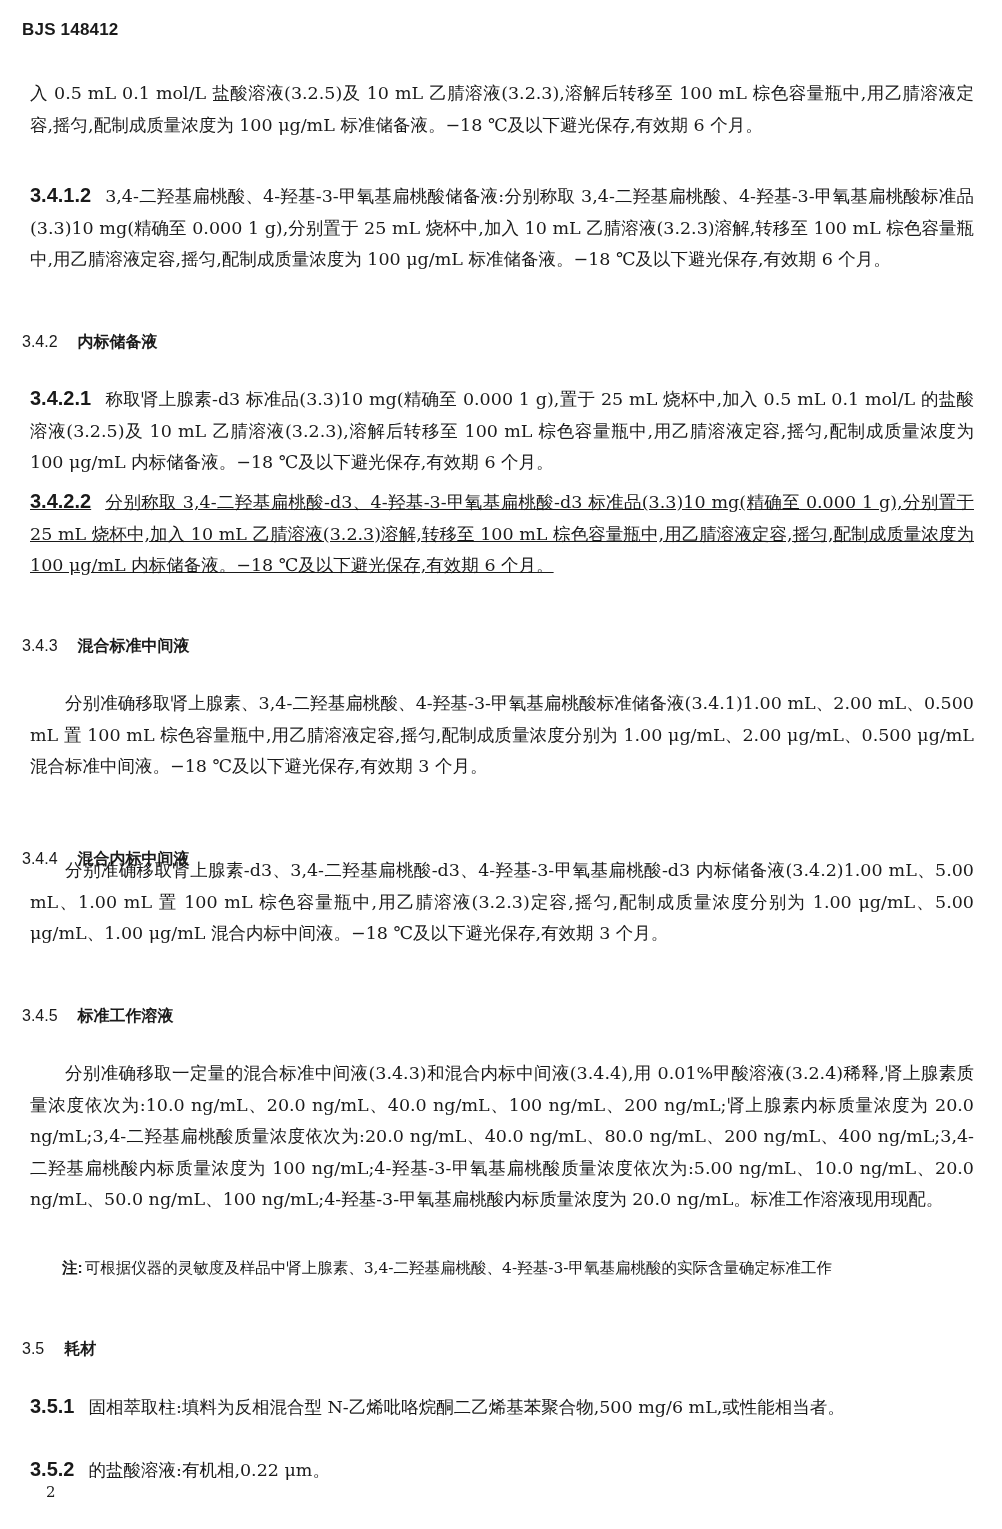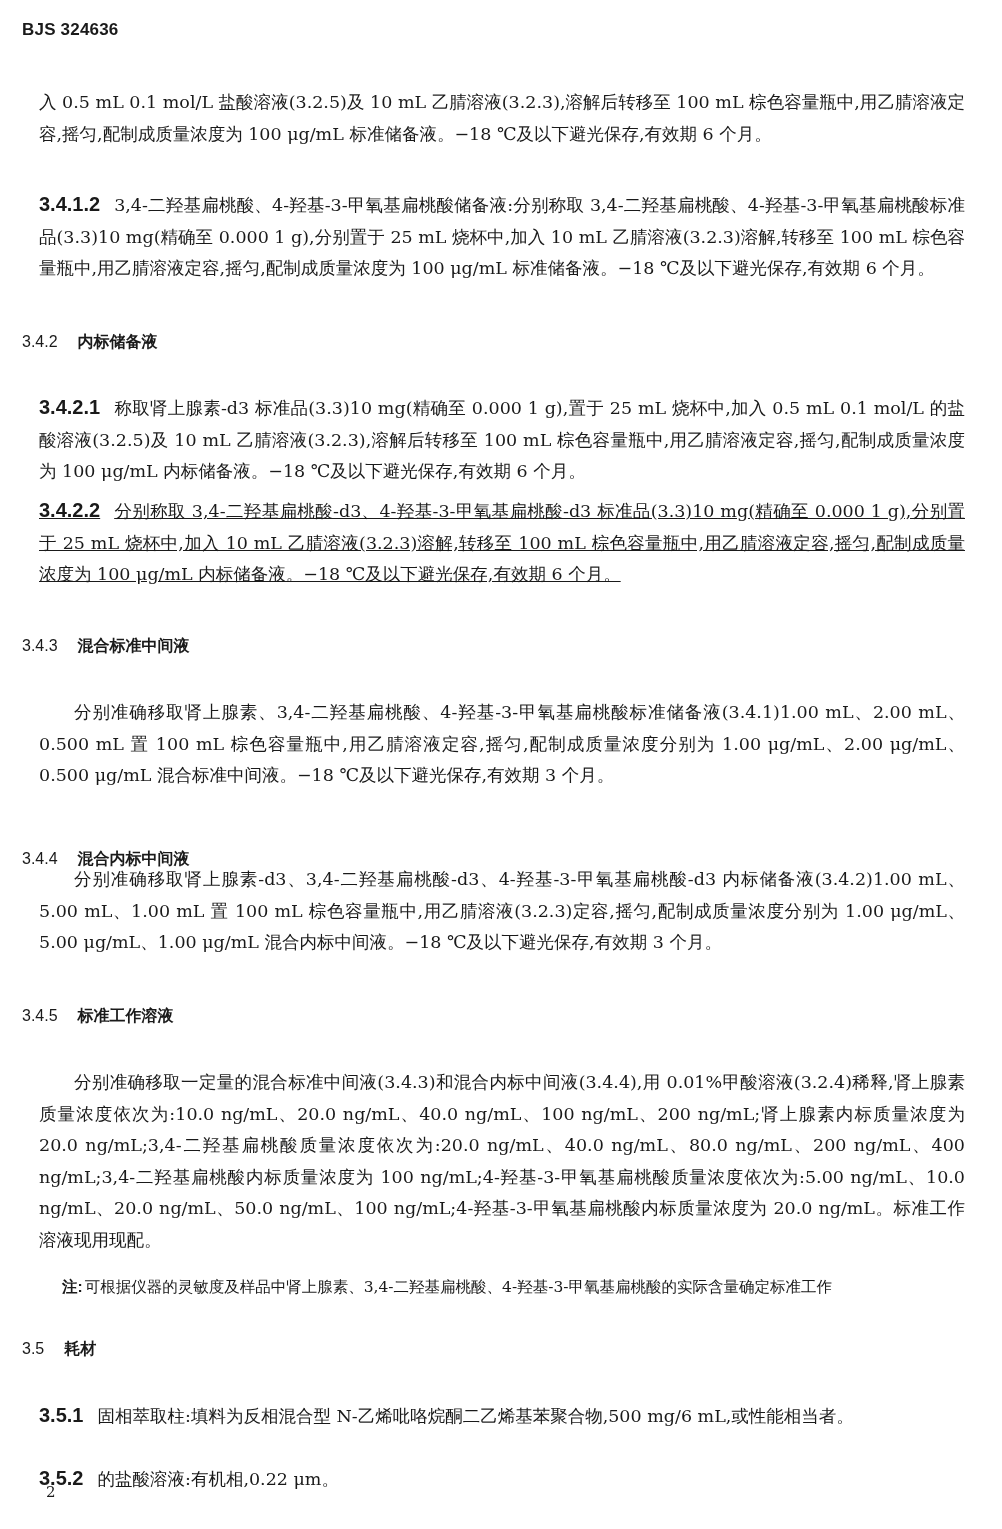--- a/index.html
+++ b/index.html
@@ -8,21 +8,21 @@
     font-family: "DejaVu Serif", "Liberation Serif", serif;
     color: #1a1a1a;
   }
   .header {
     position: absolute; left: 22px; top: 20px;
     font-family: "Liberation Sans", "DejaVu Sans", sans-serif;
     font-size: 17px; font-weight: bold; letter-spacing: 0.2px;
   }
   .block { position: absolute; left: 22px; width: 960px; }
   .p {
-    font-size: 17.5px; line-height: 31.5px; margin: 17px;
+    font-size: 17.5px; line-height: 31.5px; margin: 8px;
     text-align: justify; text-align-last: left;
   }
   .indent { text-indent: 2em; }
   .num {
     font-family: "Liberation Sans", "DejaVu Sans", sans-serif;
     font-weight: bold; font-size: 20px; margin-right: 14px;
   }
   .h {
     font-size: 16px; line-height: 31px; margin: 0;
     font-family: "Liberation Sans", "DejaVu Sans", sans-serif; font-weight: bold;
@@ -32,21 +32,21 @@
   .note .nlabel { font-weight: bold; font-family: "Liberation Sans", "DejaVu Sans", sans-serif; margin-right: 2px; }
   .note .cont { display: block; padding-left: 20px; }
   .footer {
     position: absolute; left: 46px; top: 1483px;
     font-size: 15px; font-family: "DejaVu Serif", serif;
   }
 </style>
 </head>
 <body>
 
-<div class="header">BJS 324636</div>
+<div class="header">BJS 148412</div>
 
 <div class="block" style="top:70px;">
   <p class="p">入 0.5 mL 0.1 mol/L 盐酸溶液(3.2.5)及 10 mL 乙腈溶液(3.2.3),溶解后转移至 100 mL 棕色容量瓶中,用乙腈溶液定容,摇匀,配制成质量浓度为 100 μg/mL 标准储备液。−18 ℃及以下避光保存,有效期 6 个月。</p>
 </div>
 
 <div class="block" style="top:172px;">
   <p class="p"><span class="num">3.4.1.2</span><span>3,4-二羟基扁桃酸、4-羟基-3-甲氧基扁桃酸储备液:分别称取 3,4-二羟基扁桃酸、4-羟基-3-甲氧基扁桃酸标准品(3.3)10 mg(精确至 0.000 1 g),分别置于 25 mL 烧杯中,加入 10 mL 乙腈溶液(3.2.3)溶解,转移至 100 mL 棕色容量瓶中,用乙腈溶液定容,摇匀,配制成质量浓度为 100 μg/mL 标准储备液。−18 ℃及以下避光保存,有效期 6 个月。</span></p>
 </div>
 
 <div class="block" style="top:326px;">
@@ -78,21 +78,21 @@
 </div>
 
 <div class="block" style="top:1000px;">
   <p class="h"><span class="hnum">3.4.5</span><span>标准工作溶液</span></p>
 </div>
 
 <div class="block" style="top:1050px;">
   <p class="p indent">分别准确移取一定量的混合标准中间液(3.4.3)和混合内标中间液(3.4.4),用 0.01%甲酸溶液(3.2.4)稀释,肾上腺素质量浓度依次为:10.0 ng/mL、20.0 ng/mL、40.0 ng/mL、100 ng/mL、200 ng/mL;肾上腺素内标质量浓度为 20.0 ng/mL;3,4-二羟基扁桃酸质量浓度依次为:20.0 ng/mL、40.0 ng/mL、80.0 ng/mL、200 ng/mL、400 ng/mL;3,4-二羟基扁桃酸内标质量浓度为 100 ng/mL;4-羟基-3-甲氧基扁桃酸质量浓度依次为:5.00 ng/mL、10.0 ng/mL、20.0 ng/mL、50.0 ng/mL、100 ng/mL;4-羟基-3-甲氧基扁桃酸内标质量浓度为 20.0 ng/mL。标准工作溶液现用现配。</p>
 </div>
 
-<div class="block" style="top:1253px;margin-top:19px;">
+<div class="block" style="top:1253px;">
   <p class="note">
     <span class="nlabel">注:</span><span>可根据仪器的灵敏度及样品中肾上腺素、3,4-二羟基扁桃酸、4-羟基-3-甲氧基扁桃酸的实际含量确定标准工作</span>
   </p>
 </div>
 
 <div class="block" style="top:1333px;">
   <p class="h"><span class="hnum">3.5</span><span>耗材</span></p>
 </div>
 
 <div class="block" style="top:1383px;">

